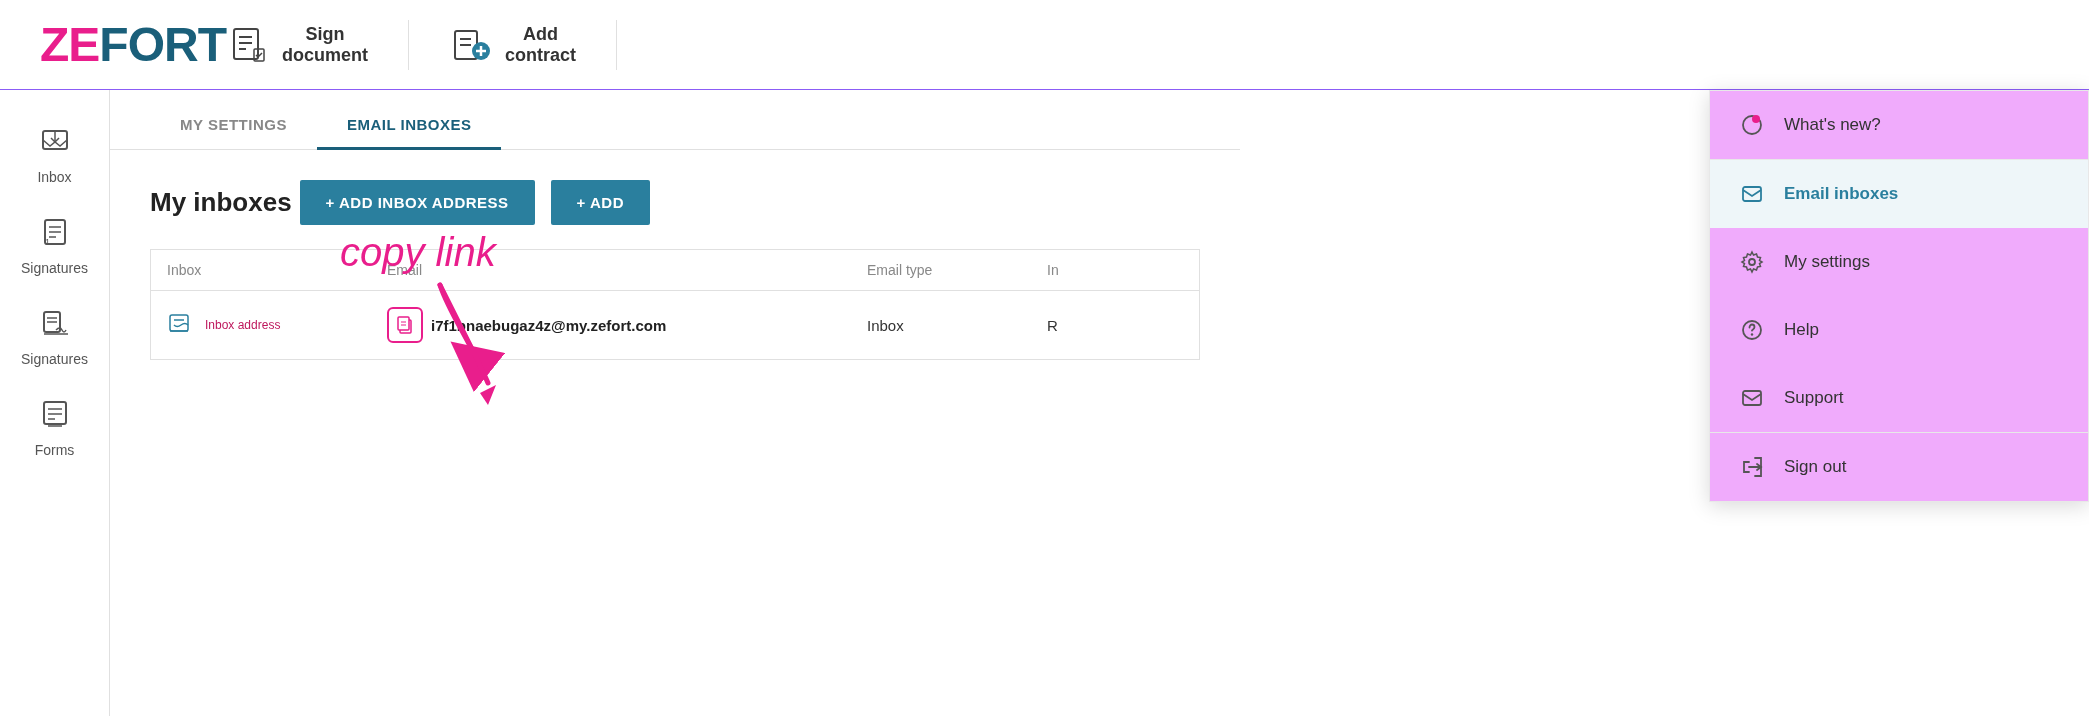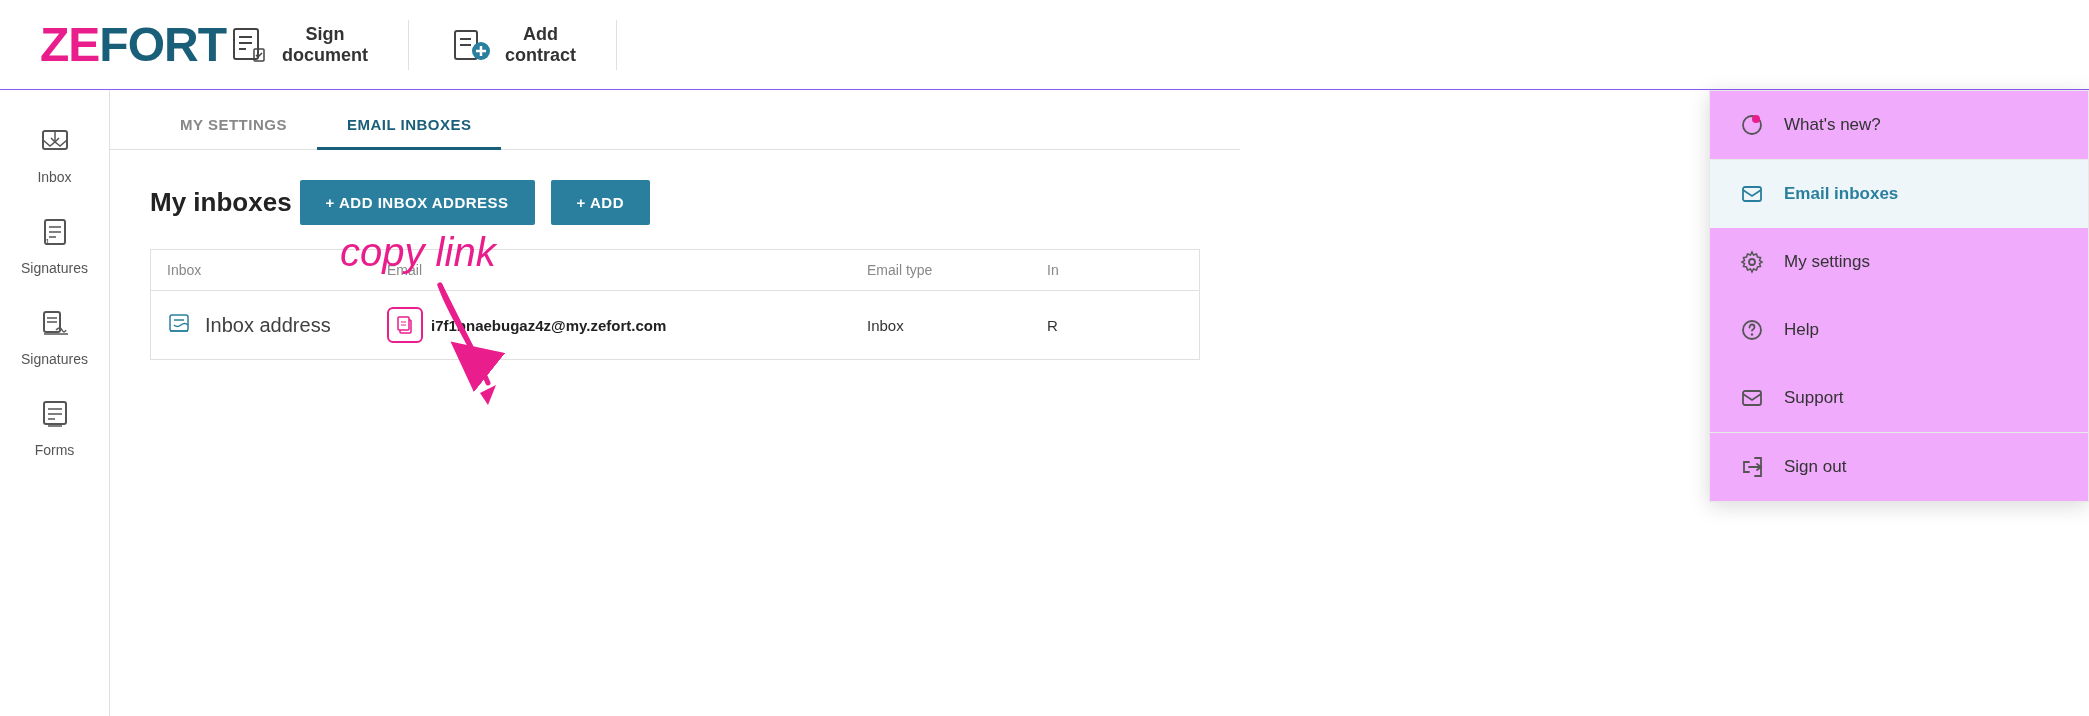--- a/index.html
+++ b/index.html
@@ -424,21 +424,21 @@
         <div class="table-header-cell col-id">In</div>
       </div>
       <div class="table-data-row">
         <div class="inbox-name-cell table-cell">
           <svg width="28" height="28" viewBox="0 0 28 28" fill="none">
             <rect x="3" y="4" width="18" height="16" rx="2" stroke="#2a7f9e" stroke-width="1.5" fill="none"></rect>
             <line x1="7" y1="9" x2="17" y2="9" stroke="#2a7f9e" stroke-width="1.5"></line>
             <path d="M7 14 Q10 17 14 14 Q18 11 21 14" stroke="#2a7f9e" stroke-width="1.5" fill="none"></path>
             <line x1="3" y1="20" x2="21" y2="20" stroke="#2a7f9e" stroke-width="1.5"></line>
           </svg>
-          <span style="color:#404040;font-size:20px;">Inbox address</span>
+          <span style="color:#be185d;font-size:12px;">Inbox address</span>
         </div>
         <div class="email-cell table-cell">
           <div class="copy-icon-btn">
             <svg width="20" height="20" viewBox="0 0 20 20" fill="none">
               <rect x="5" y="5" width="11" height="13" rx="1" stroke="#e91e8c" stroke-width="1.5" fill="none"></rect>
               <rect x="3" y="2" width="11" height="13" rx="1" stroke="#e91e8c" stroke-width="1.5" fill="white"></rect>
               <line x1="6" y1="7" x2="11" y2="7" stroke="#e91e8c" stroke-width="1"></line>
               <line x1="6" y1="10" x2="11" y2="10" stroke="#e91e8c" stroke-width="1"></line>
             </svg>
           </div>

